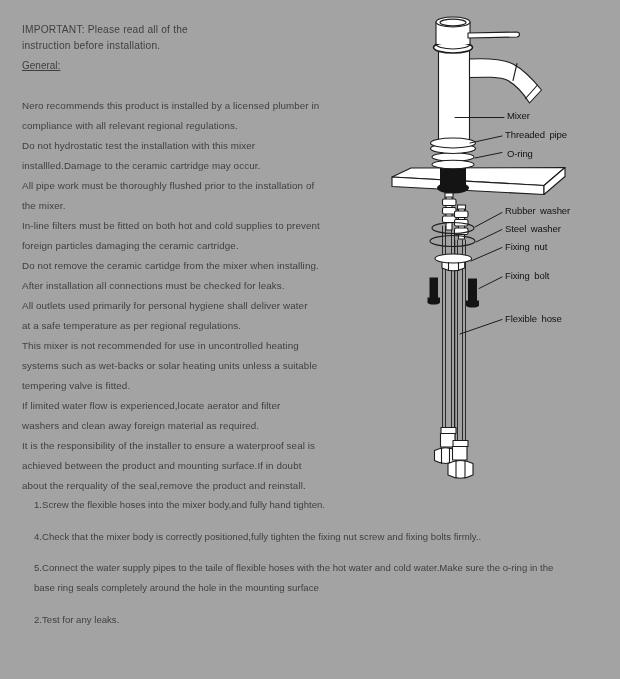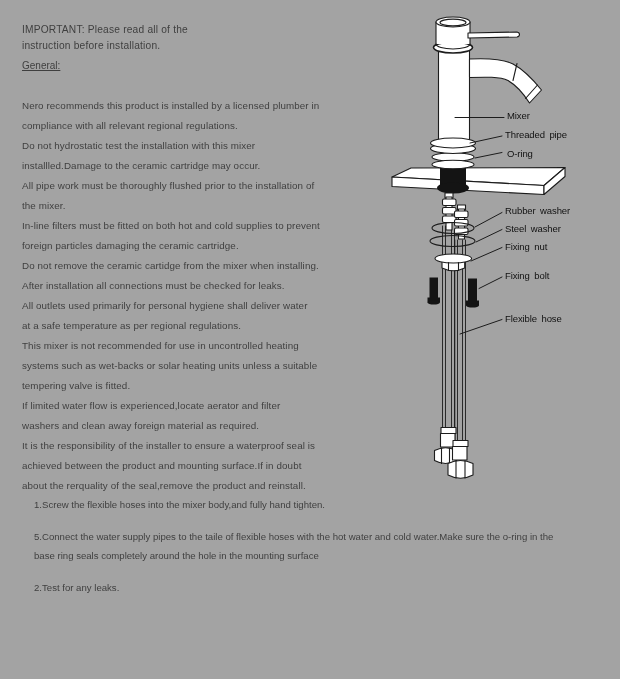--- a/index.html
+++ b/index.html
@@ -161,18 +161,19 @@
   <div class="dlabel" style="left:505px;top:130px">Threaded pipe</div>
   <div class="dlabel" style="left:507px;top:149px">O-ring</div>
   <div class="dlabel" style="left:505px;top:206px">Rubber washer</div>
   <div class="dlabel" style="left:505px;top:224px">Steel washer</div>
   <div class="dlabel" style="left:505px;top:242px">Fixing nut</div>
   <div class="dlabel" style="left:505px;top:271px">Fixing bolt</div>
   <div class="dlabel" style="left:505px;top:314px">Flexible hose</div>
 
   <div class="steps">
     <p>1.Screw the flexible hoses into the mixer body,and fully hand tighten.</p>
+    <p>4.Check that the mixer body is correctly positioned,fully tighten the fixing nut screw and fixing bolts firmly..</p>
     <p>5.Connect the water supply pipes to the taile of flexible hoses with the hot water and cold water.Make sure the o-ring in the
 base ring seals completely around the hole in the mounting surface</p>
     <p>2.Test for any leaks.</p>
   </div>
 
 </div>
 
 </body></html>

